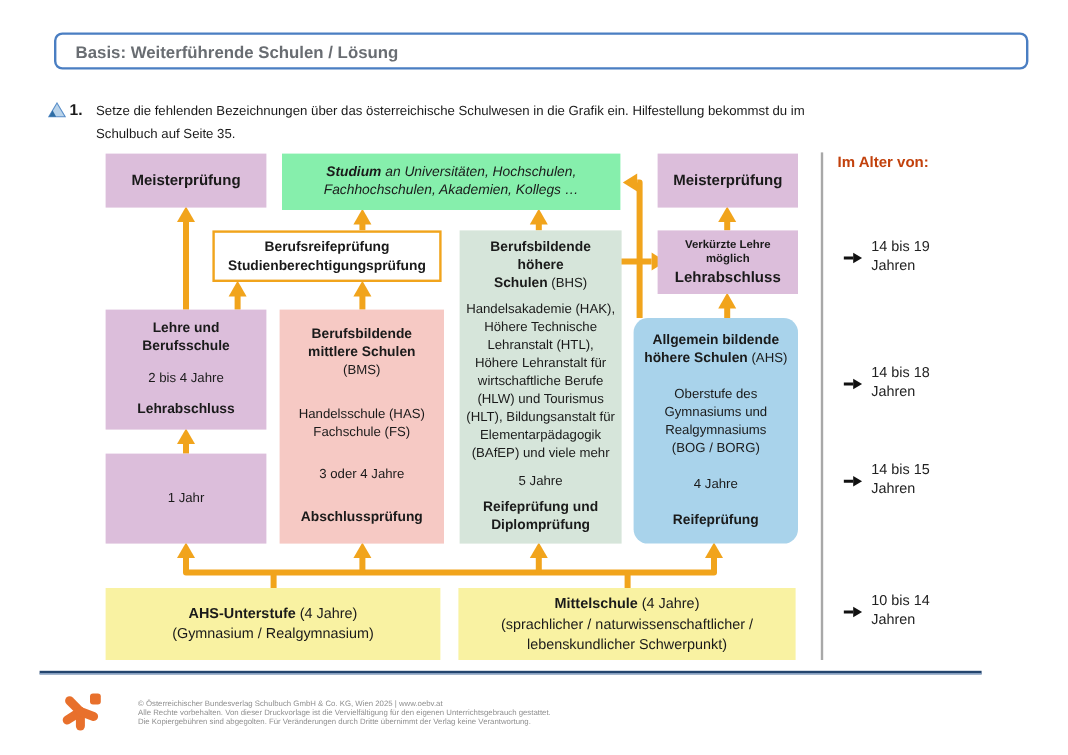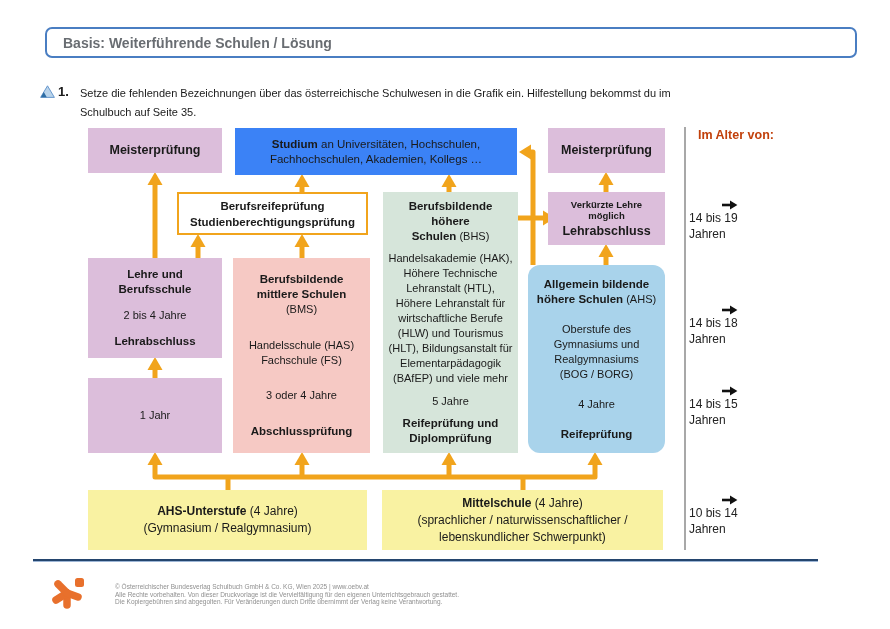--- a/index.html
+++ b/index.html
@@ -14,21 +14,21 @@
   
   .task-icon{position:absolute;left:40px;top:85px;}
   .task-num{position:absolute;left:58px;top:84px;font-size:13px;font-weight:bold;}
   .task-text{position:absolute;left:80px;top:84px;width:778px;font-size:11px;font-weight:normal;line-height:19px;}
 
   
   .box{position:absolute;box-sizing:border-box;display:flex;flex-direction:column;align-items:center;
        justify-content:space-around;text-align:center;font-size:11px;line-height:15px;color:#1a1a1a;}
   .box b{font-size:11.5px;}
   .purple{background:#dcbedb;}
-  .red{background:#3b82f6;}
+  .red{background:#86efac;font-style:italic;}
   .pink{background:#f6c9c4;}
   .green{background:#d6e5da;}
   .blue{background:#a9d3eb;border-radius:12px;}
   .yellow{background:#f9f2a2;}
 
   .meister-left{left:88px;top:128px;width:134px;height:45px;justify-content:center;}
   .meister-right{left:548px;top:128px;width:117px;height:45px;justify-content:center;}
   .meister-left b,.meister-right b{font-size:12.5px;}
   .studium{left:235px;top:128px;width:282px;height:47px;justify-content:center;font-size:11.5px;}
   .white-box{left:177px;top:192px;width:191px;height:43px;background:#fff;border:2.5px solid #f1a41c;
@@ -44,21 +44,21 @@
   .yellow-left{left:88px;top:490px;width:279px;height:60px;justify-content:center;font-size:12px;line-height:17px;}
   .yellow-right{left:382px;top:490px;width:281px;height:60px;justify-content:center;font-size:12px;line-height:17px;}
   .yellow-left b,.yellow-right b{font-size:12px;}
 
   
   .arrows{position:absolute;left:0;top:0;pointer-events:none;}
 
   
   .age-divider{position:absolute;left:684px;top:127px;width:2px;height:423px;background:#a8a8a8;}
   .age-title{position:absolute;left:698px;top:128px;font-size:12.5px;font-weight:bold;color:#c2410c;}
-  .age-item{position:absolute;left:682px;display:flex;align-items:flex-end;flex-direction:column;}
+  .age-item{position:absolute;left:703px;display:flex;align-items:center;}
   .age-item .txt{margin-left:7px;font-size:12px;line-height:16px;color:#222;}
   .age-item svg{margin-top:3px;}
 
   
   .footer-rule{position:absolute;left:33px;top:559px;width:785px;height:2px;background:#24456e;border-bottom:1.5px solid #9db6d6;}
   .footer-logo{position:absolute;left:50px;top:572px;}
   .footer-text{position:absolute;left:115px;top:583px;font-size:6.5px;line-height:7.6px;color:#8f8f8f;}
 </style>
 </head>
 <body>

